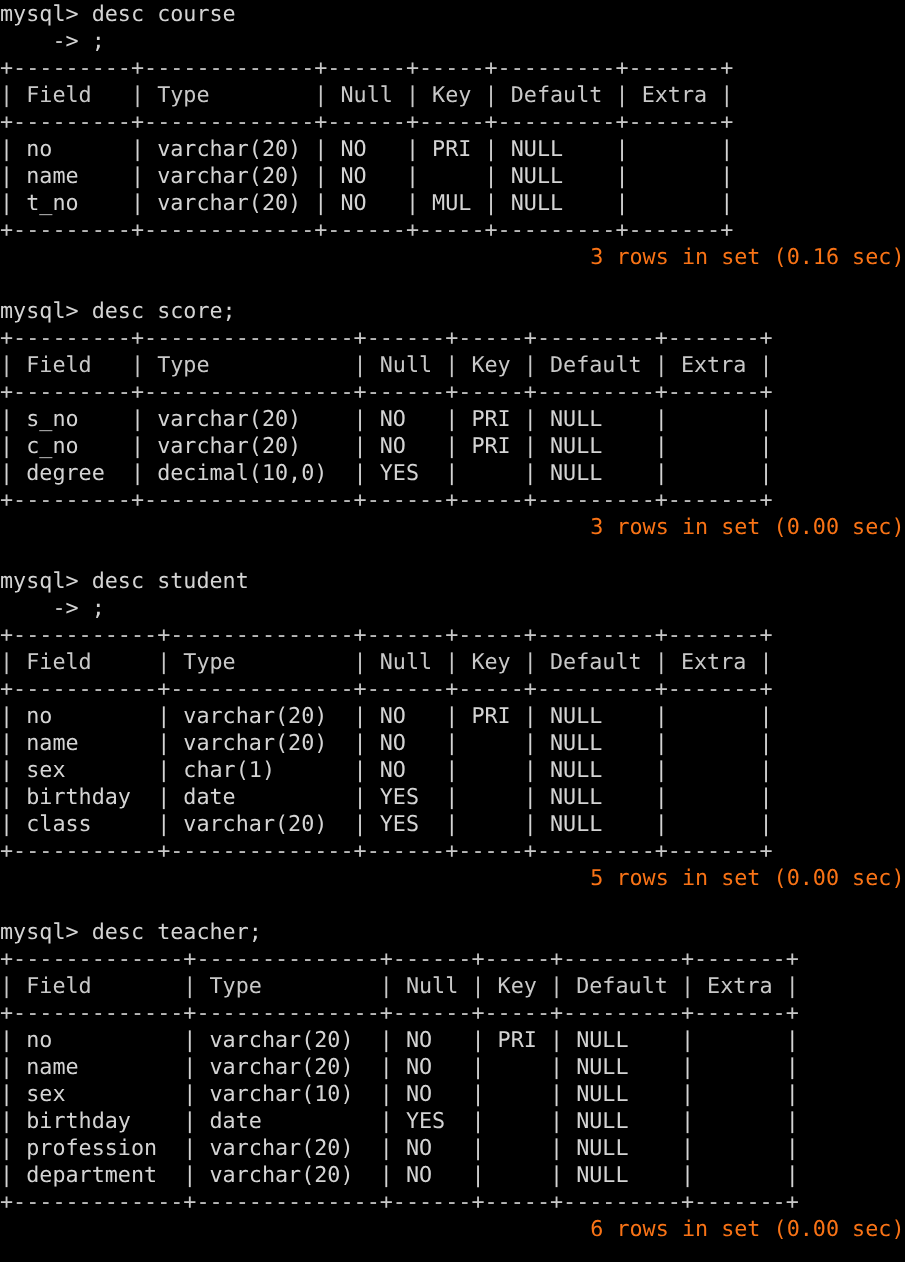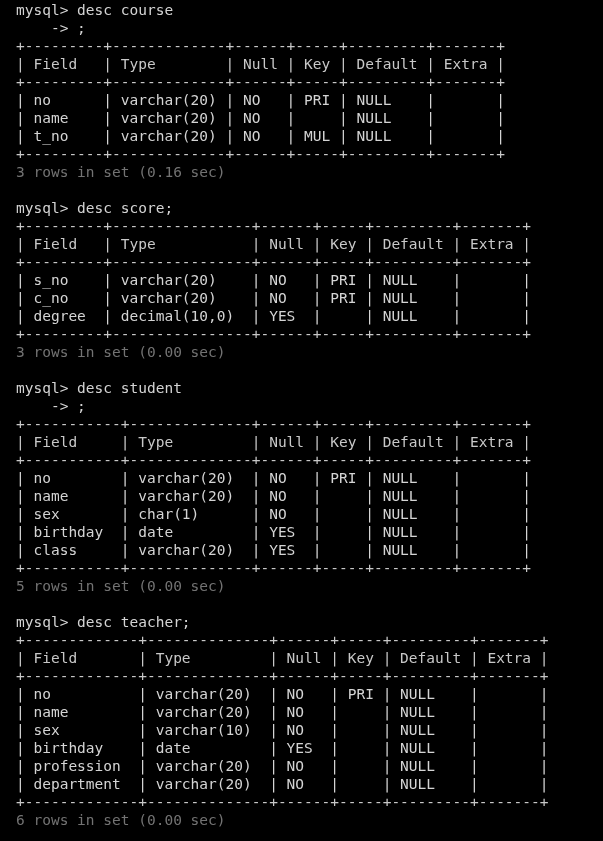--- a/index.html
+++ b/index.html
@@ -13,31 +13,31 @@
     overflow: hidden;
   }
   #terminal {
     font-family: "DejaVu Sans Mono", "Liberation Mono", monospace;
     font-size: 14.5px;
     line-height: 18px;
     color: #d4d4d4;
     background: #000000;
     width: 603px;
     height: 841px;
-    padding: 1px 0 0 16px;
+    padding: 1px 0 0 0;
     box-sizing: border-box;
     white-space: pre;
     letter-spacing: 0px;
   }
   .line {
     height: 18px;
     white-space: pre;
     font-family: "DejaVu Sans Mono", "Liberation Mono", monospace;
   }
   .prompt-line { color: #d4d4d4; }
   .rule { color: #c8c8c8; }
-  .status { color: #737373; }
+  .status { color: #f97316; text-align: right; }
   .blank { height: 18px; }
 </style>
 </head>
 <body>
 
 <div id="terminal"><div class="line prompt-line">mysql&gt; desc course</div><div class="line prompt-line">    -&gt; ;</div><div class="line rule">+---------+-------------+------+-----+---------+-------+</div><div class="line rule">| Field   | Type        | Null | Key | Default | Extra |</div><div class="line rule">+---------+-------------+------+-----+---------+-------+</div><div class="line ">| no      | varchar(20) | NO   | PRI | NULL    |       |</div><div class="line ">| name    | varchar(20) | NO   |     | NULL    |       |</div><div class="line ">| t_no    | varchar(20) | NO   | MUL | NULL    |       |</div><div class="line rule">+---------+-------------+------+-----+---------+-------+</div><div class="line status">3 rows in set (0.16 sec)</div><div class="line blank"> </div><div class="line prompt-line">mysql&gt; desc score;</div><div class="line rule">+---------+----------------+------+-----+---------+-------+</div><div class="line rule">| Field   | Type           | Null | Key | Default | Extra |</div><div class="line rule">+---------+----------------+------+-----+---------+-------+</div><div class="line ">| s_no    | varchar(20)    | NO   | PRI | NULL    |       |</div><div class="line ">| c_no    | varchar(20)    | NO   | PRI | NULL    |       |</div><div class="line ">| degree  | decimal(10,0)  | YES  |     | NULL    |       |</div><div class="line rule">+---------+----------------+------+-----+---------+-------+</div><div class="line status">3 rows in set (0.00 sec)</div><div class="line blank"> </div><div class="line prompt-line">mysql&gt; desc student</div><div class="line prompt-line">    -&gt; ;</div><div class="line rule">+-----------+--------------+------+-----+---------+-------+</div><div class="line rule">| Field     | Type         | Null | Key | Default | Extra |</div><div class="line rule">+-----------+--------------+------+-----+---------+-------+</div><div class="line ">| no        | varchar(20)  | NO   | PRI | NULL    |       |</div><div class="line ">| name      | varchar(20)  | NO   |     | NULL    |       |</div><div class="line ">| sex       | char(1)      | NO   |     | NULL    |       |</div><div class="line ">| birthday  | date         | YES  |     | NULL    |       |</div><div class="line ">| class     | varchar(20)  | YES  |     | NULL    |       |</div><div class="line rule">+-----------+--------------+------+-----+---------+-------+</div><div class="line status">5 rows in set (0.00 sec)</div><div class="line blank"> </div><div class="line prompt-line">mysql&gt; desc teacher;</div><div class="line rule">+-------------+--------------+------+-----+---------+-------+</div><div class="line rule">| Field       | Type         | Null | Key | Default | Extra |</div><div class="line rule">+-------------+--------------+------+-----+---------+-------+</div><div class="line ">| no          | varchar(20)  | NO   | PRI | NULL    |       |</div><div class="line ">| name        | varchar(20)  | NO   |     | NULL    |       |</div><div class="line ">| sex         | varchar(10)  | NO   |     | NULL    |       |</div><div class="line ">| birthday    | date         | YES  |     | NULL    |       |</div><div class="line ">| profession  | varchar(20)  | NO   |     | NULL    |       |</div><div class="line ">| department  | varchar(20)  | NO   |     | NULL    |       |</div><div class="line rule">+-------------+--------------+------+-----+---------+-------+</div><div class="line status">6 rows in set (0.00 sec)</div></div>
 
 </body></html>

